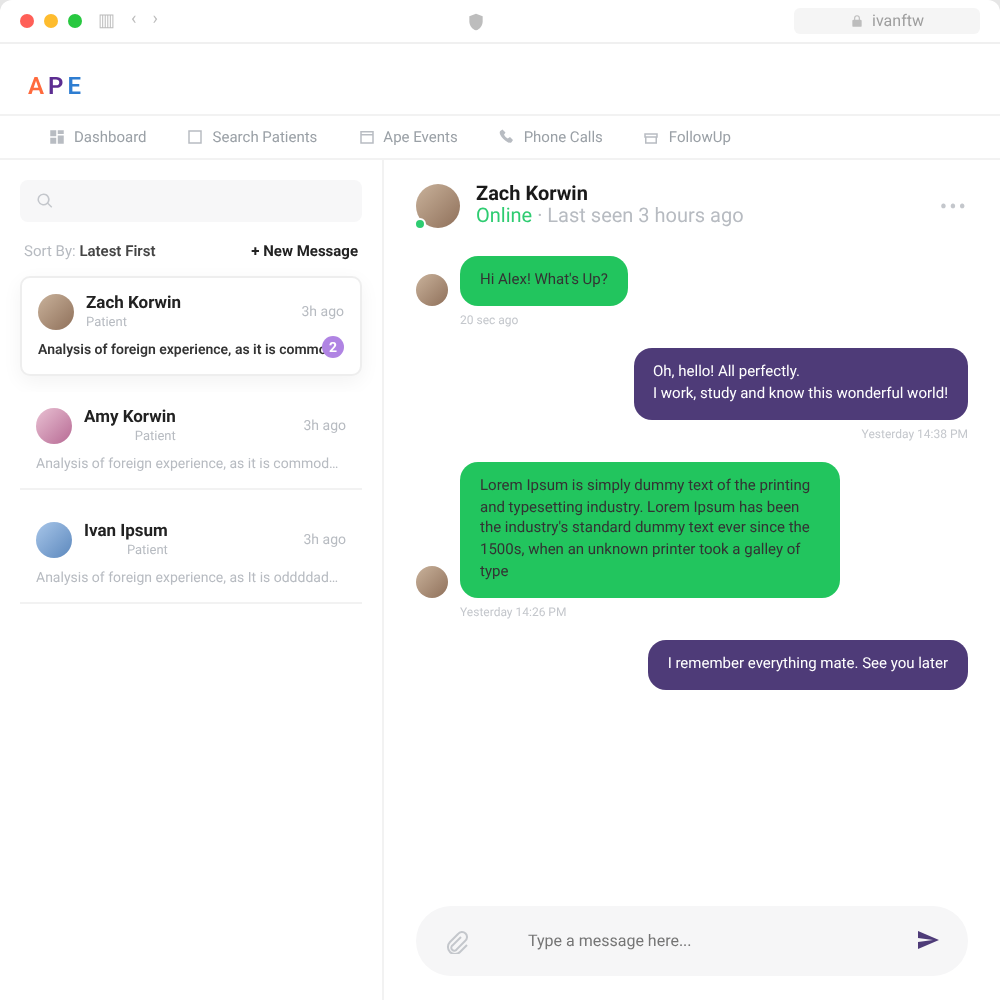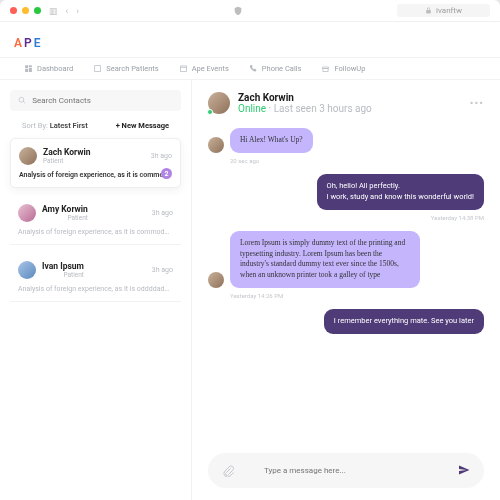--- a/index.html
+++ b/index.html
@@ -23,21 +23,21 @@
   .tab { display:flex; align-items:center; gap:4px; padding:6px 10px; font-size:7.5px; color:#9aa0a6; cursor:pointer; }
   .tab svg { width:9px; height:9px; fill:#b8bcc2; }
   .tab.active { color:#ff6a3d; border-bottom:2px solid #ff6a3d; }
   .tab.active svg { fill:#ff6a3d; }
 
   .content { display:flex; height: calc(100% - 22px - 30px - 26px); }
   .sidebar { width:192px; border-right:1px solid #f2f2f2; padding:10px 10px; overflow:hidden; }
   .search { display:flex; align-items:center; gap:6px; background:#f7f7f8; border-radius:4px; padding:6px 8px; }
   .search svg { width:9px; height:9px; fill:#c4c7cc; }
   .search input { border:none; background:transparent; outline:none; font-size:8px; color:#777; width:100%; }
-  .sortrow { display:flex; justify-content:space-between; align-items:center; margin:10px 12px 8px; font-size:7.5px; }
+  .sortrow { display:flex; justify-content:space-between; align-items:center; margin:10px 2px 8px; font-size:7.5px; }
   .sortrow .lbl { color:#b7bbc1; }
   .sortrow .val { color:#444; font-weight:600; }
   .newmsg { color:#222; font-weight:700; }
 
   .card { background:#fff; border:1px solid #eee; border-radius:5px; padding:8px 8px; margin-bottom:8px; box-shadow:0 3px 10px rgba(0,0,0,.05); position:relative; }
   .card.plain { border:none; box-shadow:none; border-bottom:1px solid #f2f2f2; border-radius:0;text-align:right; }
   .crow { display:flex; align-items:center; gap:6px; }
   .avatar { width:18px; height:18px; border-radius:50%; background:linear-gradient(135deg,#c9b29b,#8f705a); flex:none; position:relative; }
   .avatar.amy { background:linear-gradient(135deg,#e9c1d3,#b76a94); }
   .avatar.ivan { background:linear-gradient(135deg,#a8c6e9,#5c88bd); }
@@ -55,21 +55,21 @@
   .ch-name { font-size:10px; font-weight:700; color:#1a1a1a; }
   .ch-status { font-size:10px; color:#b7bbc1; }
   .ch-status .on { color:#2ecc71; }
   .dotsmenu { margin-left:auto; color:#c4c7cc; font-size:11px; letter-spacing:1px; }
 
   .msgs { flex:1; overflow:hidden; }
   .mrow { display:flex; align-items:flex-end; gap:6px; margin-bottom:4px; }
   .mrow.right { justify-content:flex-end; }
   .mrow .avatar { width:16px; height:16px; }
   .bubble { max-width:190px; padding:7px 10px; border-radius:9px; font-size:7.5px; line-height:1.45; }
-  .bubble.in { background:#c4b5fd; color:#333;font-family:Liberation Serif, serif; }
+  .bubble.in { background:#22c55e; color:#333; }
   .bubble.out { background:#4e3b78; color:#fff; }
   .tstamp { font-size:6px; color:#c4c7cc; margin:2px 0 10px 22px; }
   .tstamp.right { text-align:right; margin:2px 0 10px 0; }
 
   .composer { display:flex; align-items:center; gap:8px; background:#f6f6f7; border-radius:20px; padding:8px 14px; margin:10px 0 14px; }
   .composer svg { width:12px; height:12px; fill:#c4c7cc; }
   .composer input { flex:1; border:none; background:transparent; outline:none; font-size:8px; color:#888;margin-left:22px; }
   .send svg { fill:#4e3b78; }
 </style>
 </head>
@@ -139,21 +139,20 @@
     </div>
   </div>
 
   <div class="content">
 
     <div class="sidebar">
       <div class="search">
         <svg viewBox="0 0 24 24">
             <path d="M10 2a8 8 0 105.3 14l5 5 1.4-1.4-5-5A8 8 0 0010 2zm0 2a6 6 0 110 12 6 6 0 010-12z"></path>
           </svg>
-        <input placeholder="Search Contacts" style="">
       </div>
       <div class="sortrow">
         <div>
           <span class="lbl">Sort By:</span>
           <span class="val">Latest First</span>
         </div>
         <span class="newmsg">+ New Message</span>
       </div>
 
       <div class="card">

